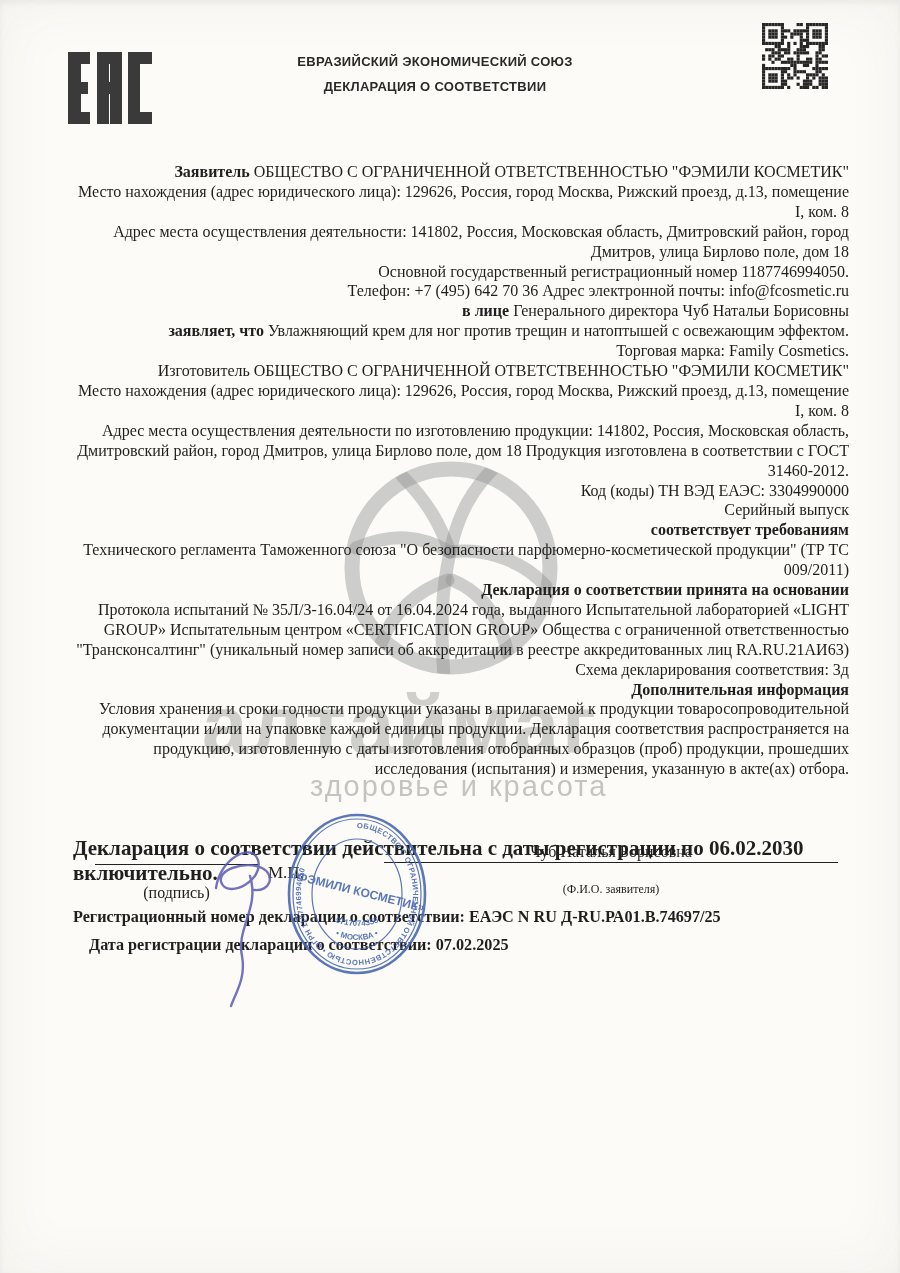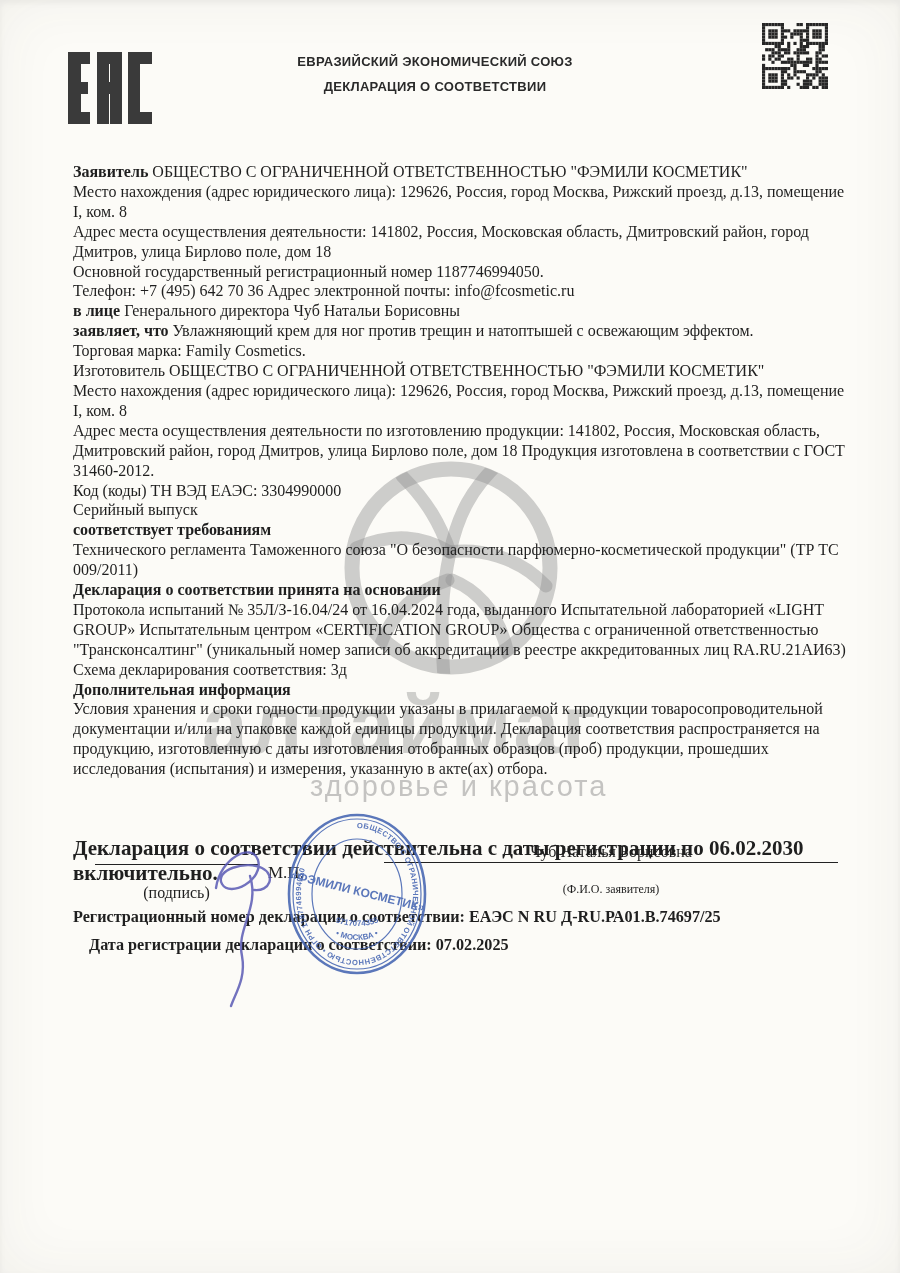--- a/index.html
+++ b/index.html
@@ -25,21 +25,21 @@
     font-size:82px;letter-spacing:3px;color:rgba(145,145,145,.42);white-space:nowrap;
   }
   .wm-tagline{
     position:absolute;left:310px;top:770px;z-index:0;
     font-family:Liberation Sans, sans-serif;font-size:29px;letter-spacing:2px;
     color:rgba(150,150,150,.55);white-space:nowrap;
   }
   
   .body-text{
     position:absolute;left:73px;top:162px;width:776px;z-index:1;
-    font-size:16px;line-height:19.9px;
+    font-size:16px;line-height:19.9px;text-align:right;
   }
   .body-text p{margin:0;}
   .body-text b{font-weight:bold;}
   
   .validity{
     position:absolute;left:73px;top:836px;width:790px;z-index:1;
     font-size:21px;font-weight:bold;
   }
   .mp{position:absolute;left:268px;top:863px;z-index:1;font-size:17px;}
   .sig-line{position:absolute;border-bottom:1.6px solid #222;z-index:1;}

